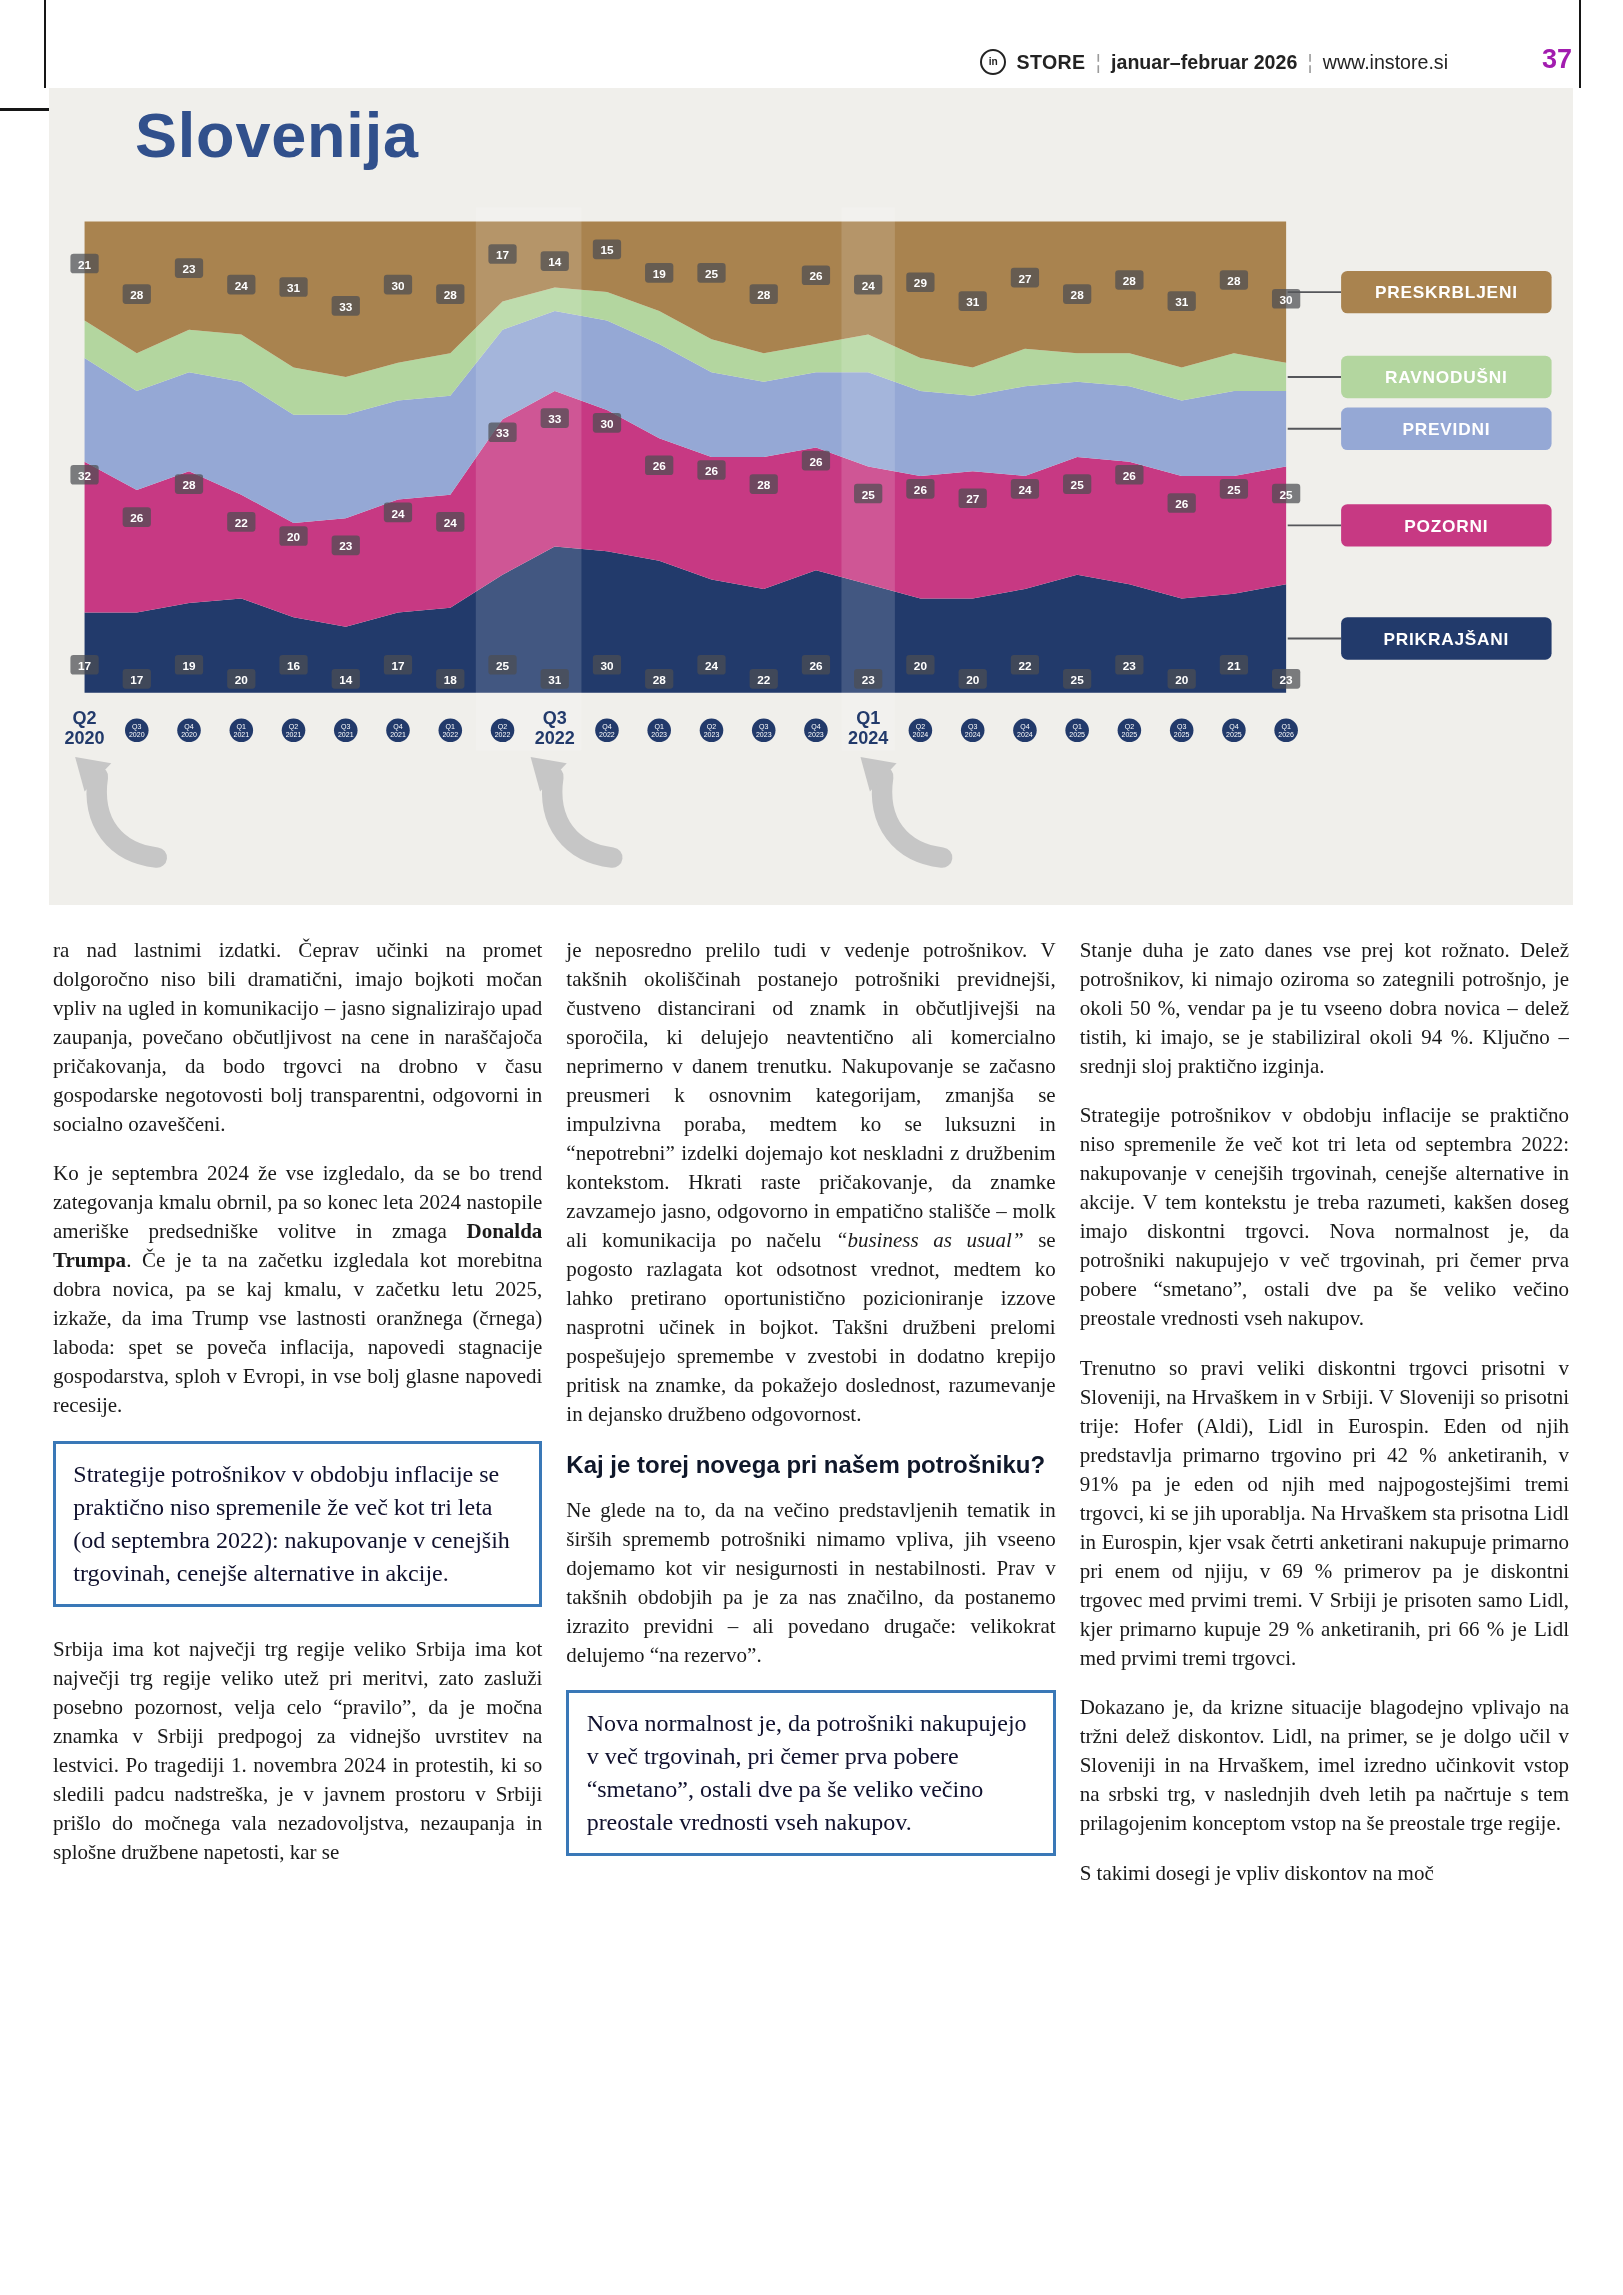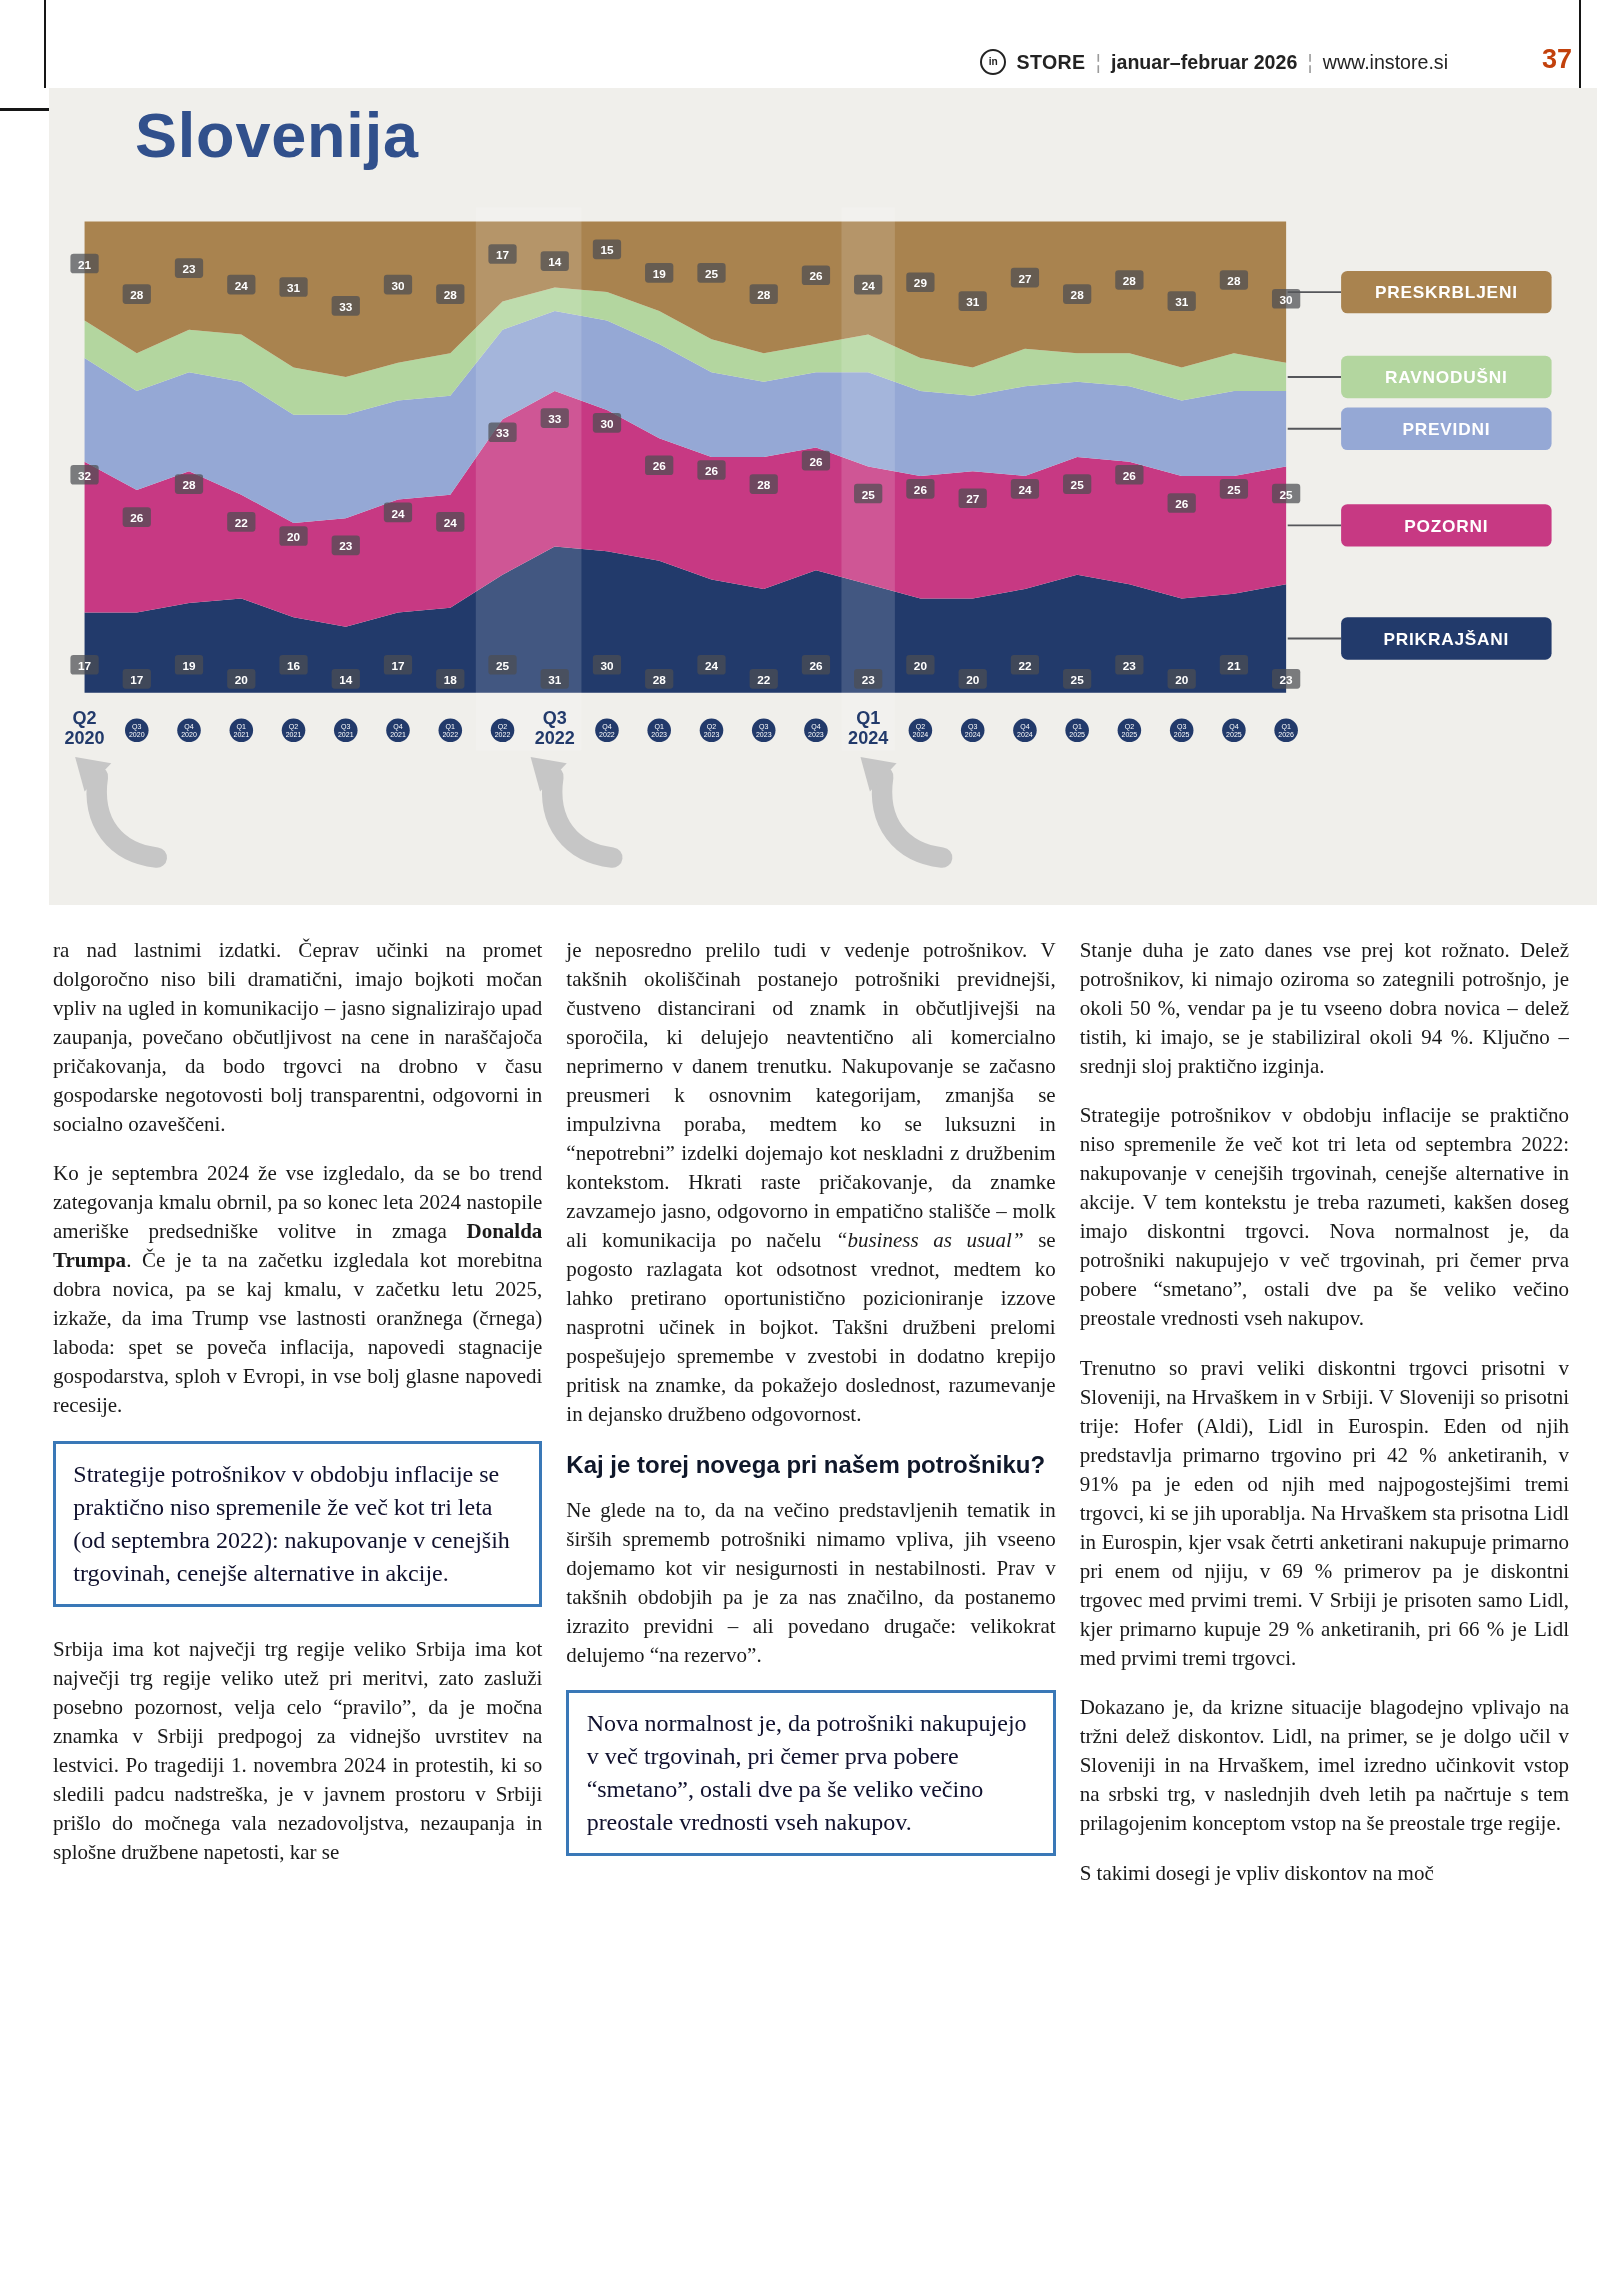--- a/index.html
+++ b/index.html
@@ -9,24 +9,24 @@
 
   
   .header-line{position:absolute;top:49px;right:170px;display:flex;align-items:center;gap:10.2px;
                font-family:"Liberation Sans",sans-serif;font-size:19.6px;color:#232323;}
   .logo-circle{display:inline-flex;align-items:center;justify-content:center;width:22px;height:22px;
                border:2.4px solid #232323;border-radius:50%;font-size:10.2px;font-weight:bold;line-height:1;}
   .logo-text{font-weight:bold;letter-spacing:0.4px;}
   .sep{color:#9b9b9b;}
   .issue{font-weight:bold;}
   .pagenum{position:absolute;top:44px;right:46px;font-family:"Liberation Sans",sans-serif;
-           font-size:27px;font-weight:bold;color:#c2410c;}
+           font-size:27px;font-weight:bold;color:#a21caf;}
 
   
-  .chart-box{position:absolute;left:49px;top:88px;width:1524px;height:817px;background:#f0efeb;padding-left:24px;}
+  .chart-box{position:absolute;left:49px;top:88px;width:1524px;height:817px;background:#f0efeb;}
   .chart-title{position:absolute;left:86px;top:11px;font-family:"Liberation Sans",sans-serif;
                font-size:63px;font-weight:bold;color:#31508c;letter-spacing:0.8px;}
   .chart-canvas{position:absolute;left:11.8px;top:102px;width:1500px;height:699px;}
 
   
   .cols{position:absolute;left:53px;top:936px;width:1516px;height:1348px;display:flex;gap:24px;overflow:hidden;}
   .col{flex:1 1 0;min-width:0;}
   p.body{font-size:21px;line-height:29px;margin:0 0 20.4px;text-align:justify;}
   .callout{border:3.1px solid #3a78b7;padding:14px 17.3px;margin:7.9px 0 28px;
            font-size:24px;line-height:33px;color:#10112e;text-align:left;}

